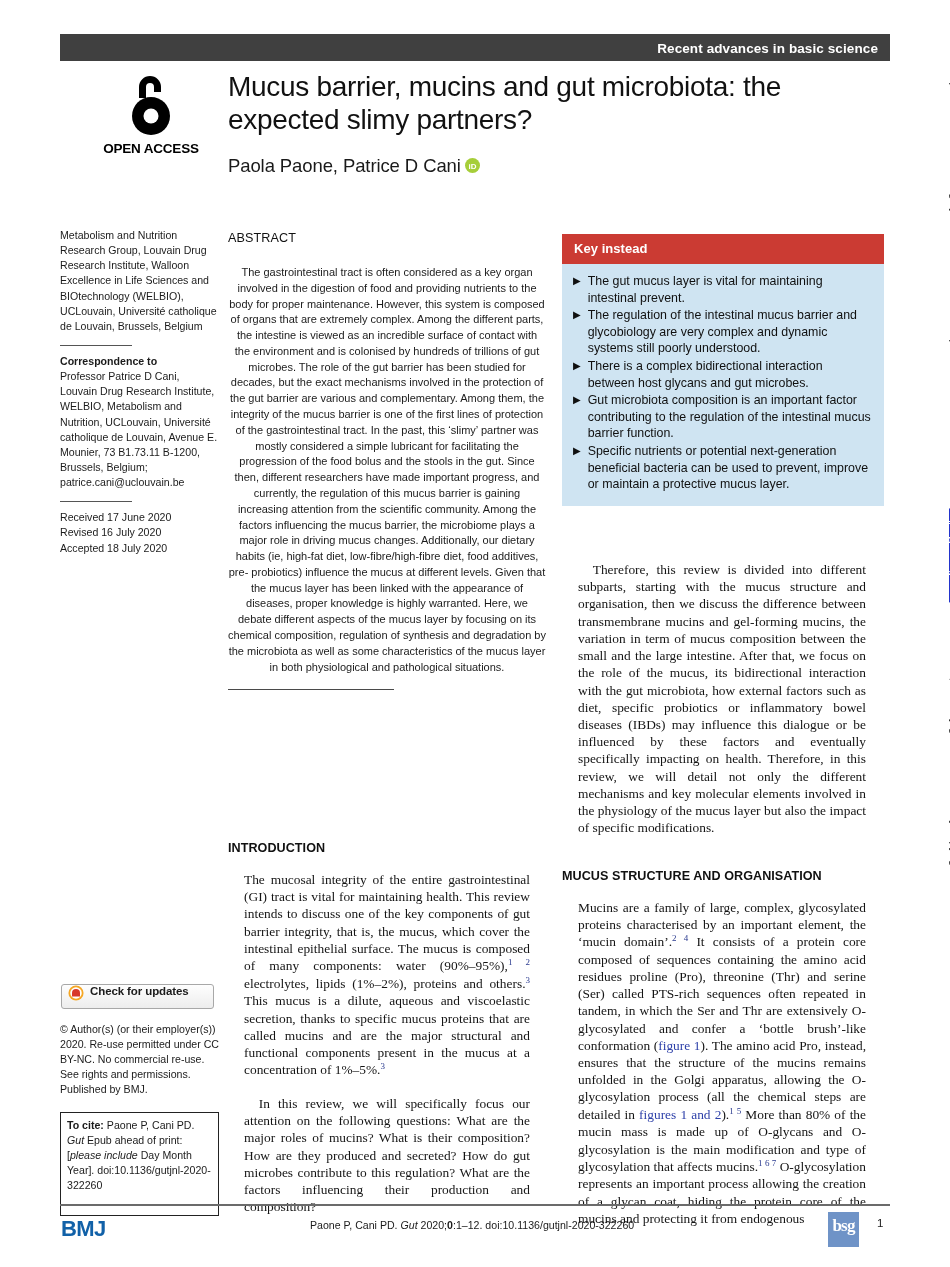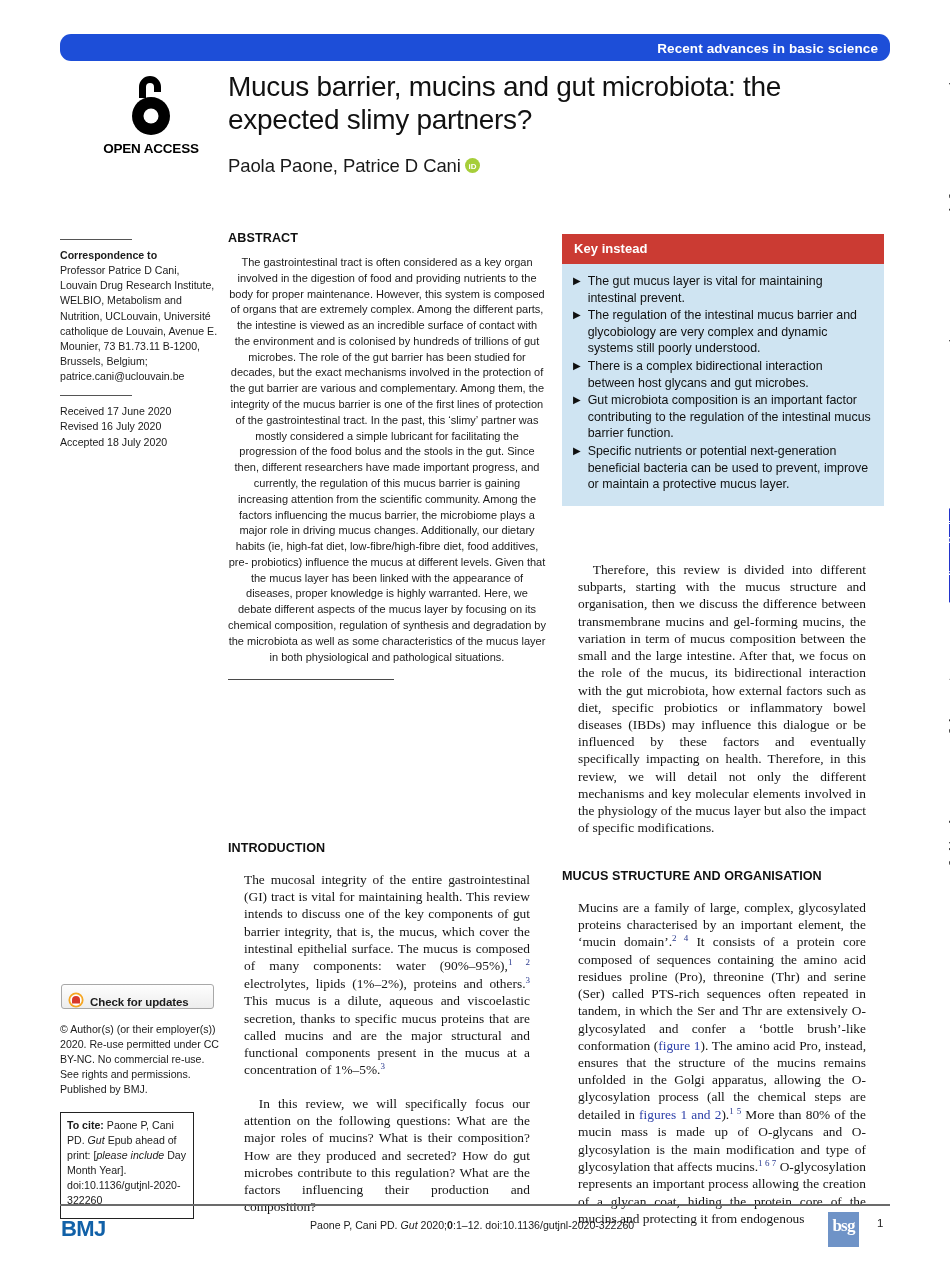--- a/index.html
+++ b/index.html
@@ -19,22 +19,21 @@
     background: #ffffff;
   }
 
   
   .banner {
     position: absolute;
     left: 60px;
     top: 34px;
     width: 830px;
     height: 27px;
-    background: #1d4ed8;
-    border-radius: 11px;
+    background: #404040;
   }
   .banner-label {
     position: absolute;
     right: 12px;
     top: 50%;
     transform: translateY(-50%);
     color: #ffffff;
     font-size: 13.5px;
     font-weight: bold;
     letter-spacing: 0.1px;
@@ -108,21 +107,21 @@
   .updates-box {
     position: absolute;
     left: 61px;
     top: 984px;
     width: 153px;
     height: 25px;
     border: 1px solid #a8a8a8;
     border-radius: 3px;
     background: linear-gradient(#fefefe, #ededed);
     display: flex;
-    align-items: flex-end;
+    align-items: flex-start;
     padding: 0 6px;
     gap: 6px;
   }
   .updates-label {
     font-size: 11.5px;
     font-weight: bold;
     color: #1b1b1b;
     letter-spacing: -0.1px;
   }
   .copyright {
@@ -131,43 +130,43 @@
     top: 1022px;
     width: 160px;
     font-size: 10.6px;
     line-height: 1.42;
     color: #1b1b1b;
   }
   .cite-box {
     position: absolute;
     left: 60px;
     top: 1112px;
-    width: 134px;
+    width: 159px;
     border: 1px solid #222;
-    padding: 5px 6px 10px 6px;
+    padding: 5px 6px 22px 6px;
     font-size: 10.6px;
     line-height: 1.42;
     color: #1b1b1b;
   }
   .cite-box b { font-weight: bold; }
   .cite-box i { font-style: italic; }
 
   
   .abstract-col {
     position: absolute;
     left: 228px;
     top: 231px;
     width: 318px;
   }
   .sec-head-sans {
     font-size: 12.6px;
-    font-weight: bold;
+    font-weight: normal;
     color: #111;
     letter-spacing: 0.1px;
-    margin-bottom: 10px;
+    margin-bottom: 20px;
   }
   .abstract-body {
     font-size: 11px;
     line-height: 1.435;
     color: #1b1b1b;
     text-align: center;
   }
   .abstract-rule {
     width: 166px;
     height: 1px;
@@ -342,20 +341,21 @@
     <div class="authors-row">
       <span class="authors">Paola Paone, Patrice D Cani</span>
       <svg class="orcid-icon" width="15" height="15" viewBox="0 0 16 16">
         <circle cx="8" cy="8" r="8" fill="#a6ce39"></circle>
         <text x="8" y="11.5" font-family="Liberation Sans, sans-serif" font-size="8.5" font-weight="bold" fill="#ffffff" text-anchor="middle">iD</text>
       </svg>
     </div>
   </div>
 
   <div class="left-col">
+    <p>Metabolism and Nutrition Research Group, Louvain Drug Research Institute, Walloon Excellence in Life Sciences and BIOtechnology (WELBIO), UCLouvain, Université catholique de Louvain, Brussels, Belgium</p>
     <div class="left-rule"></div>
     <p class="left-head">Correspondence to</p>
     <p>Professor Patrice D Cani, Louvain Drug Research Institute, WELBIO, Metabolism and Nutrition, UCLouvain, Université catholique de Louvain, Avenue E. Mounier, 73 B1.73.11 B-1200, Brussels, Belgium; patrice.cani@uclouvain.be</p>
     <div class="left-rule"></div>
     <p>Received 17 June 2020</p>
     <p>Revised 16 July 2020</p>
     <p>Accepted 18 July 2020</p>
   </div>
 
   <div class="updates-box">

